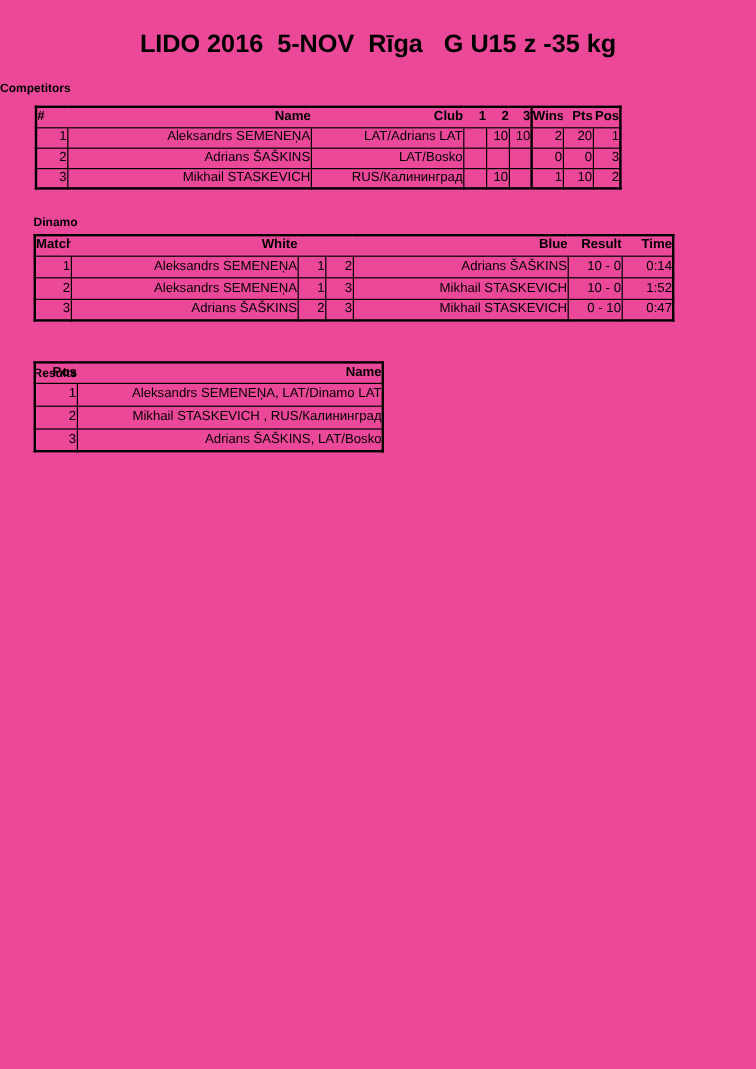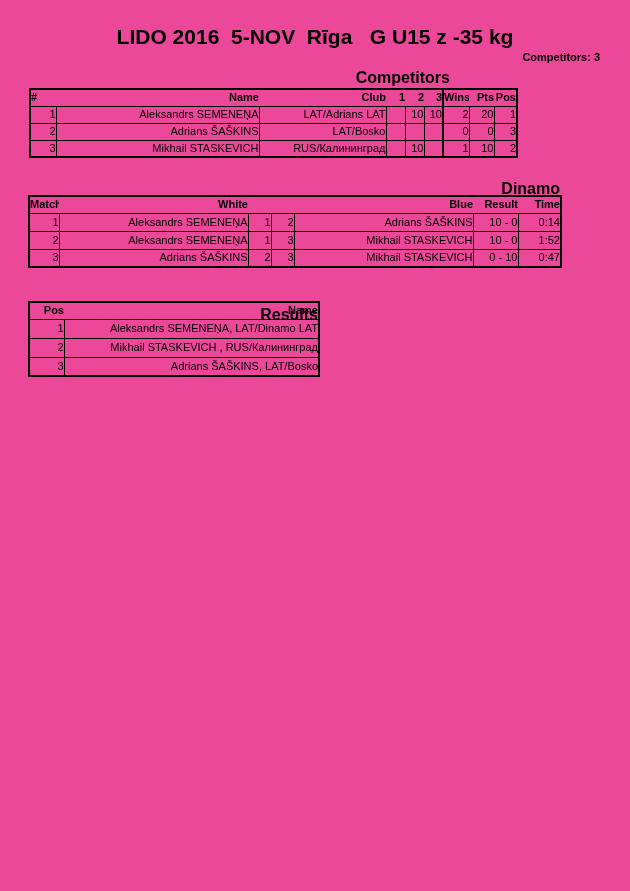--- a/index.html
+++ b/index.html
@@ -14,21 +14,21 @@
   .title {
     position: absolute; top: 25px; left: 0; width: 630px;
     margin: 0; text-align: center;
     font-size: 21px; font-weight: bold; white-space: pre;
   }
   .count-label {
     position: absolute; top: 51px; left: 300px; width: 300px;
     text-align: right; font-size: 11px; font-weight: bold;
   }
   .sec-heading {
-    position: absolute; font-size: 16px; font-weight: bold; text-align: right;
+    position: absolute; font-size: 10px; font-weight: bold; text-align: left;
   }
   #h-competitors { top: 69px; left: 0; width: 450px; }
   #h-matches     { top: 180px; left: 28px; width: 532px; }
   #h-results     { top: 286px; left: 28px; width: 290px; margin-top: 20px; }
 
   table.sheet {
     position: absolute;
     border-collapse: collapse;
     table-layout: fixed;
     font-size: 11px; line-height: 1;
@@ -56,21 +56,20 @@
   #results-table     { left: 28px; top: 301px; width: 290px; }
   #matches-table tbody td { height: 18px; }
   #results-table tbody td { height: 19px; }
 </style>
 </head>
 <body>
 
 <div class="page">
 
   <h1 class="title">LIDO 2016  5-NOV  Rīga   G U15 z -35 kg</h1>
-  <div class="count-label">Competitors: 3</div>
 
   <div class="sec-heading" id="h-competitors">Competitors</div>
   <table class="sheet" id="competitors-table">
     <colgroup>
       <col style="width:26px">
         <col style="width:203px">
         <col style="width:127px">
       <col style="width:19px">
         <col style="width:19px">
         <col style="width:19px">

